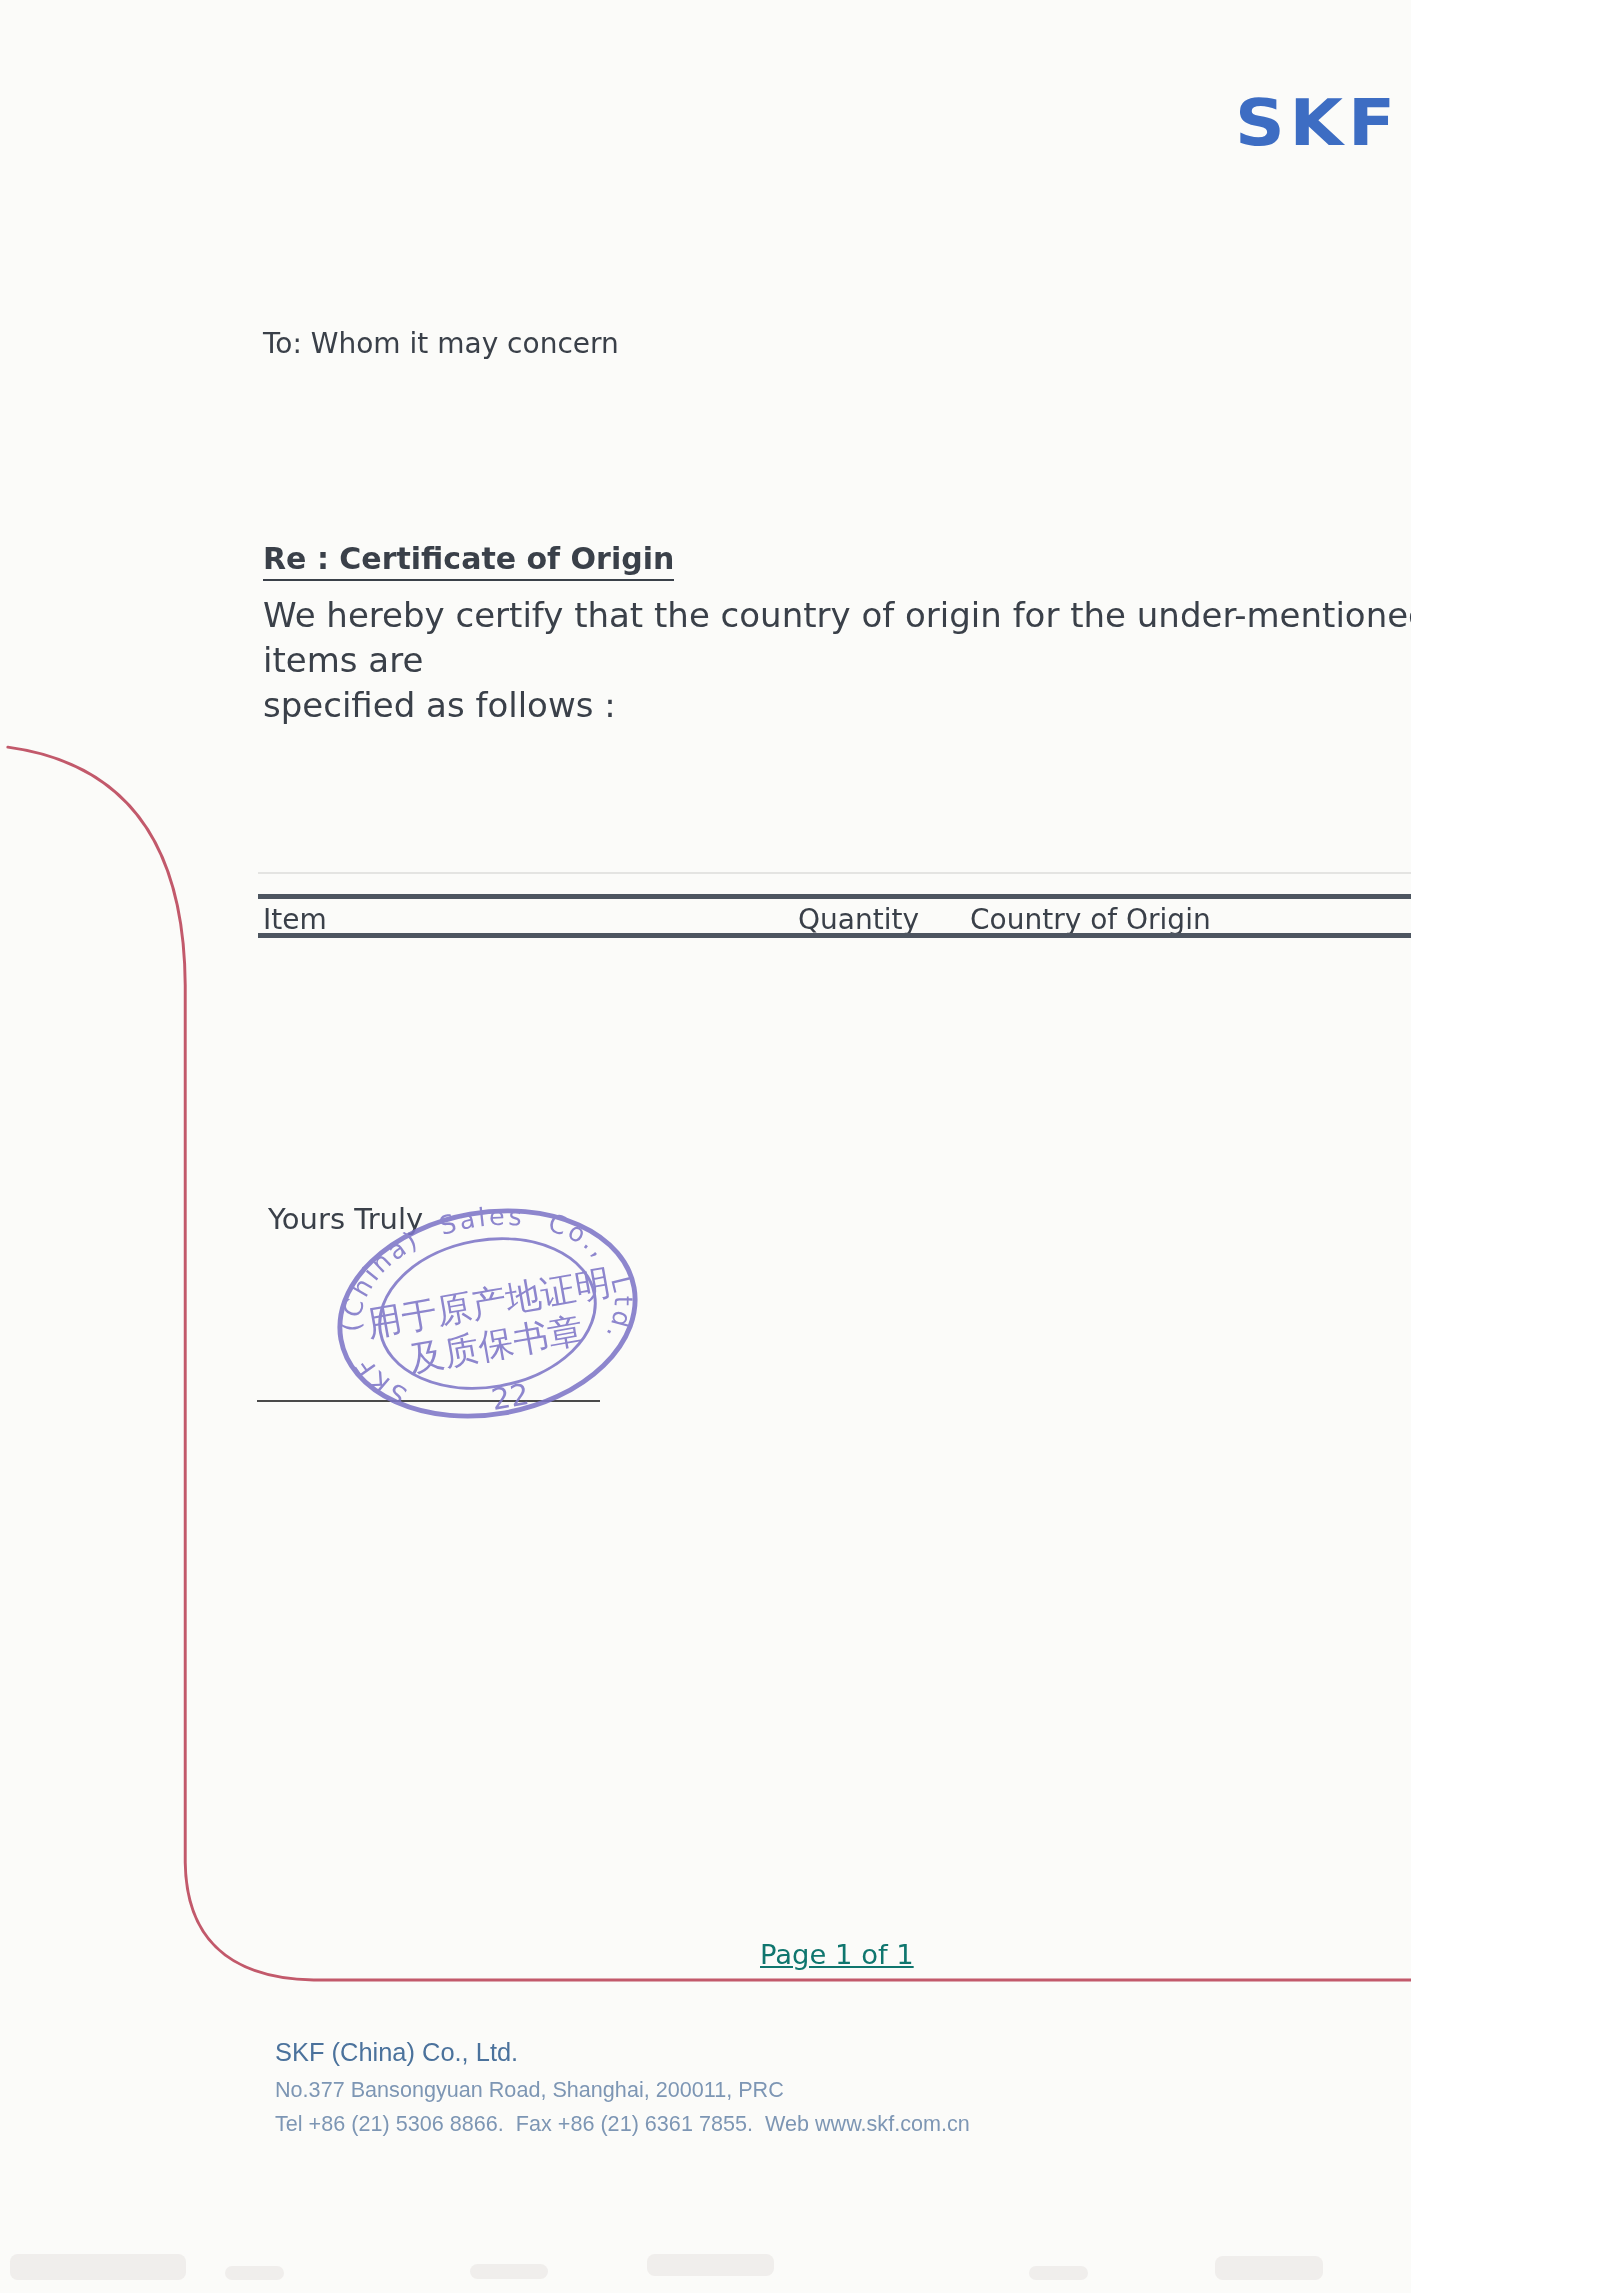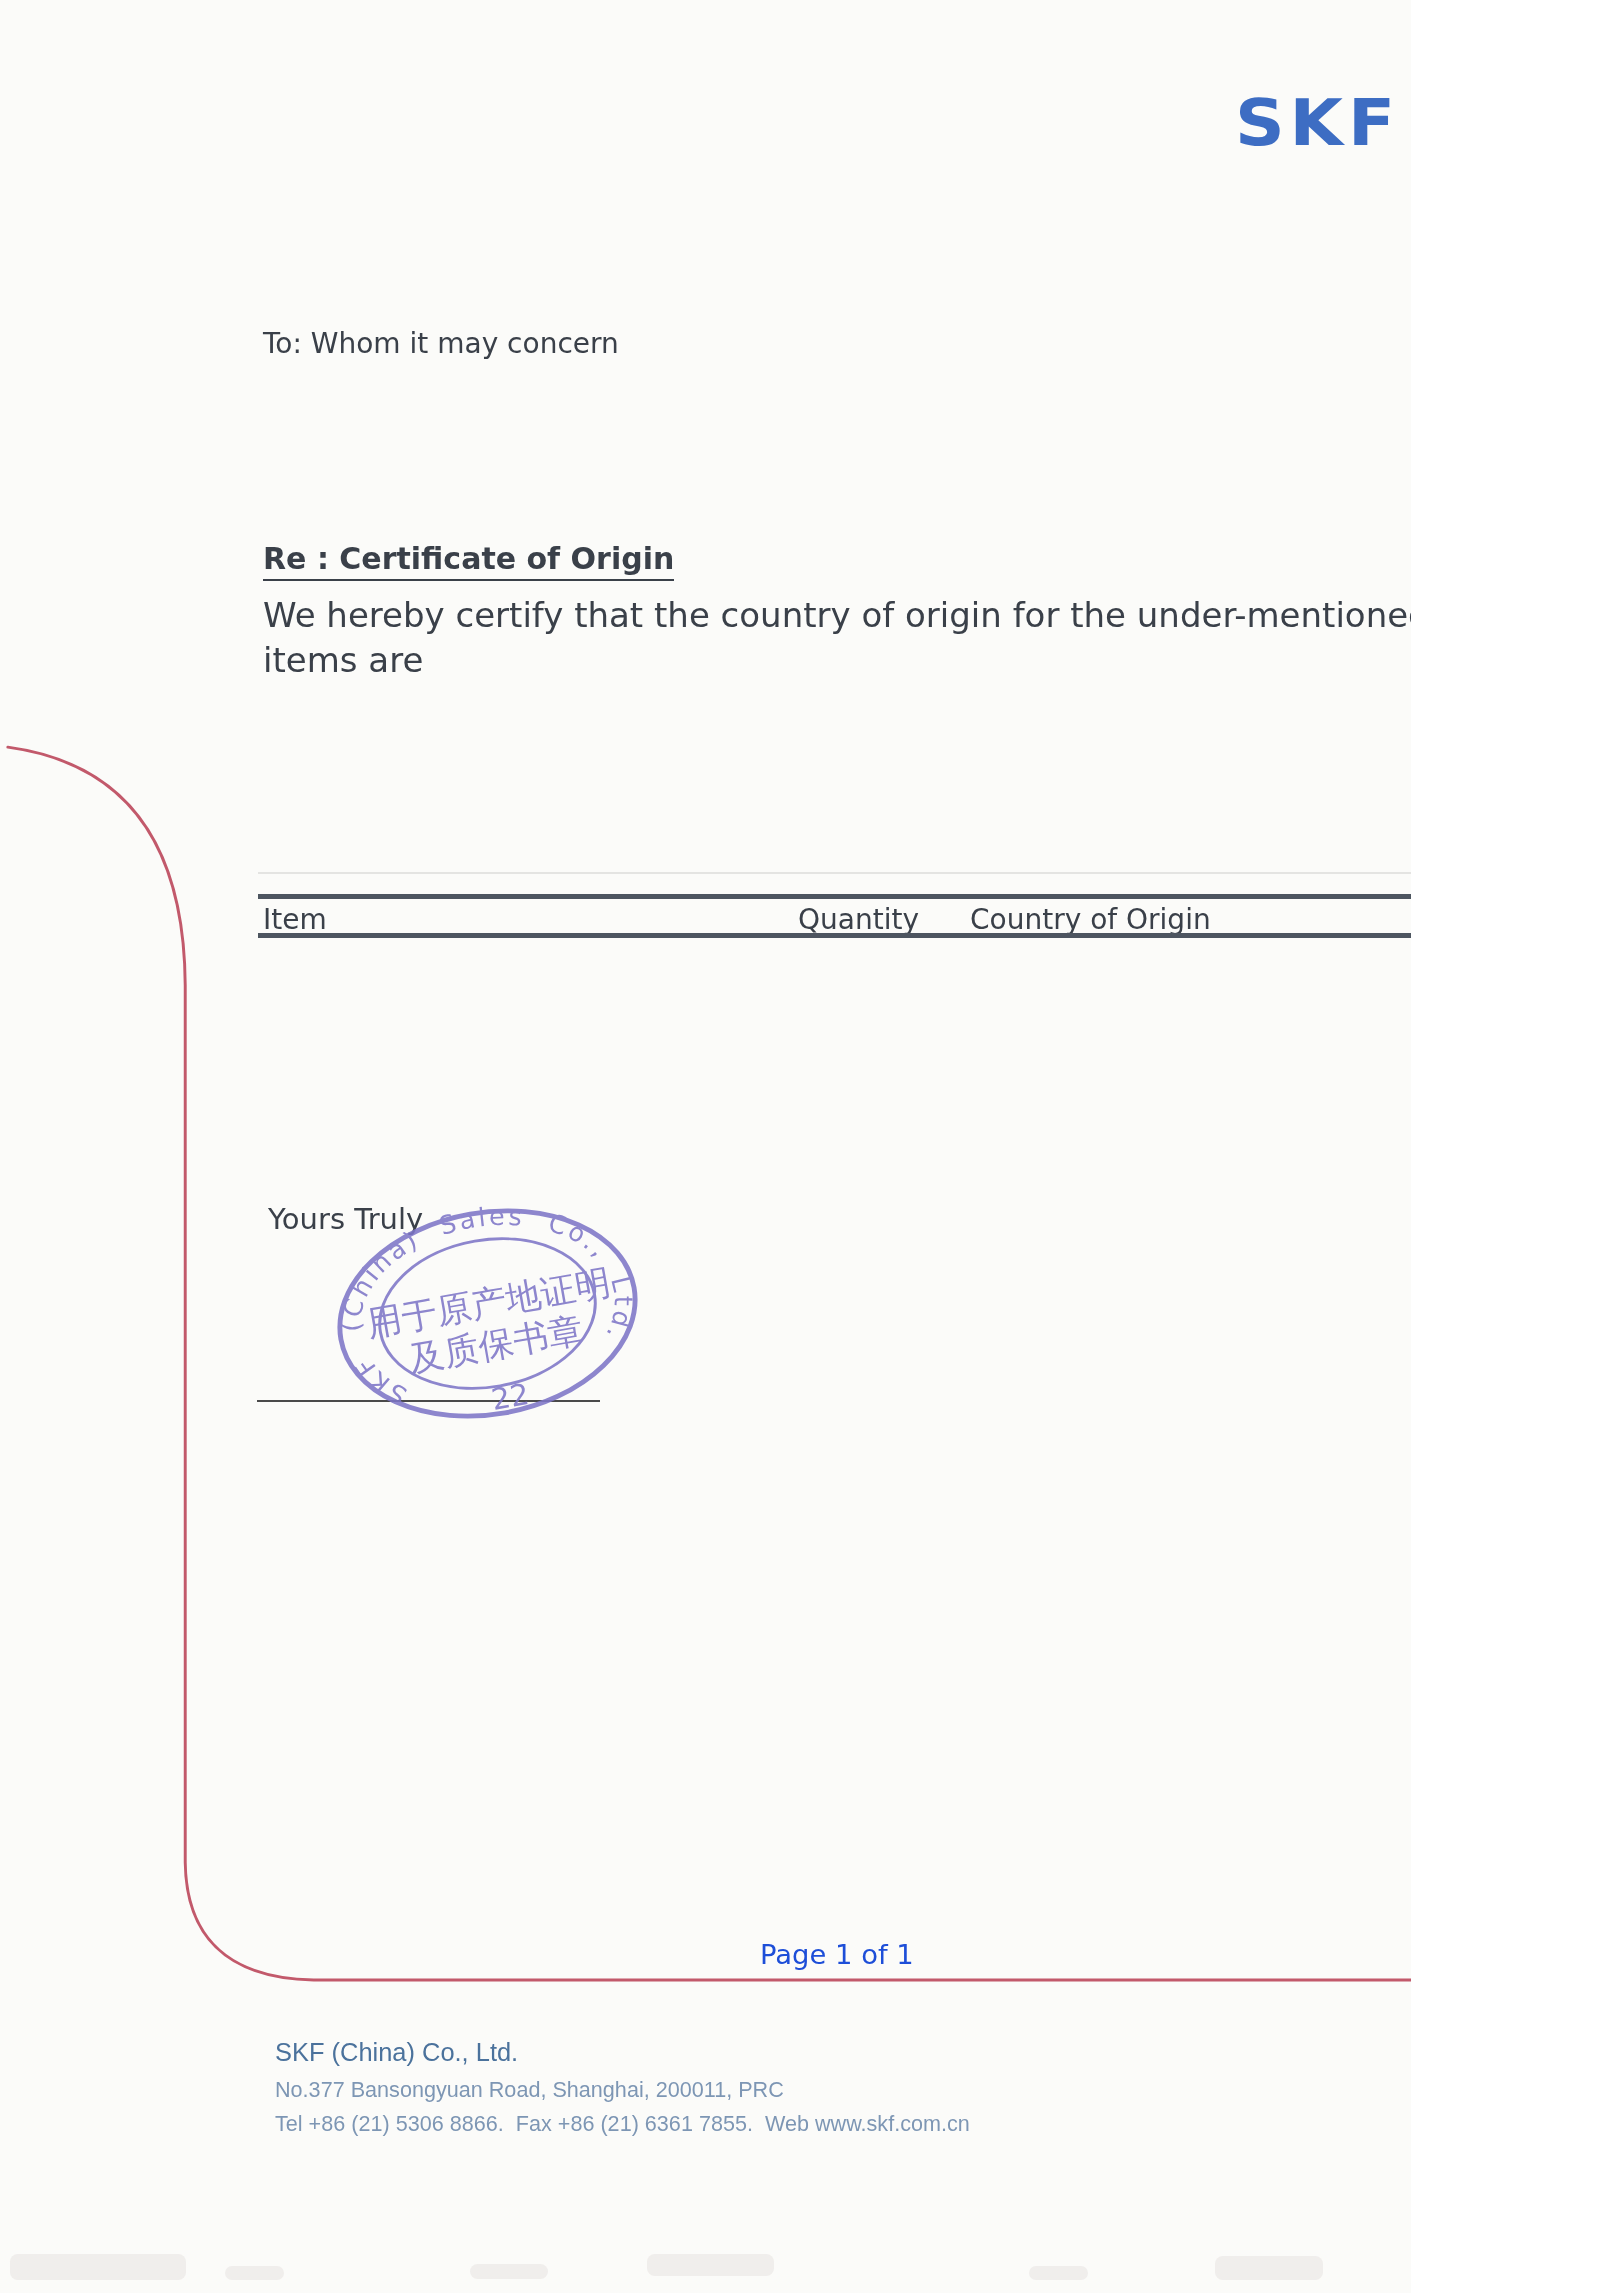--- a/index.html
+++ b/index.html
@@ -38,21 +38,21 @@
   .th-coo{left:970px;}
   
   .closing{left:268px;top:1202px;font-size:29px;}
   .sigline{left:257px;top:1400px;width:343px;height:2px;background:#4a4a4a;}
   .stamp-svg{left:311px;top:1196px;opacity:.88;}
   .stamp-svg text{fill:var(--stamp,#7e76c8);}
   .stamp-svg .ringtext{font-size:26px;letter-spacing:3px;word-spacing:12px;font-family:"DejaVu Sans",sans-serif;}
   .stamp-svg .cjk{font-size:36px;text-anchor:middle;font-family:"DejaVu Sans",sans-serif;}
   .stamp-svg .num{font-size:30px;text-anchor:middle;}
   
-  .pagenum{left:760px;top:1939px;font-size:27.4px;color:#1d4ed8;}
+  .pagenum{left:760px;top:1939px;font-size:27.4px;color:#0f766e;text-decoration:underline;}
   
   .redline-svg{left:0;top:0;pointer-events:none;}
   
   .footer{left:275px;top:2037px;font-family:"Liberation Sans",sans-serif;transform:scaleX(0.96);transform-origin:left top;}
   .footer div{white-space:pre;}
   .f-company{font-size:26.5px;color:var(--footer-blue-dark,#4b729c);margin-bottom:8.8px;}
   .f-address{font-size:22.5px;color:var(--footer-blue,#7d96b4);margin-bottom:7.8px;}
   .f-contact{font-size:22.5px;color:var(--footer-blue,#7d96b4);}
   
   .smudge{background:#f0eeec;border-radius:7.8px;}
@@ -63,20 +63,21 @@
 <div class="page">
 
   <div class="abs logo">SKF</div>
 
   <div class="abs recipient">To: Whom it may concern</div>
 
   <div class="abs subject">Re : Certificate of Origin</div>
 
   <div class="abs bodytext">
     <div>We hereby certify that the country of origin for the under-mentioned items are</div>
+    <div>specified as follows :</div>
   </div>
 
   <div class="abs tline-faint"></div>
   <div class="abs tline tline-top"></div>
   <div class="abs th th-item">Item</div>
   <div class="abs th th-qty">Quantity</div>
   <div class="abs th th-coo">Country of Origin</div>
   <div class="abs tline tline-bottom"></div>
 
   <div class="abs closing">Yours Truly</div>

